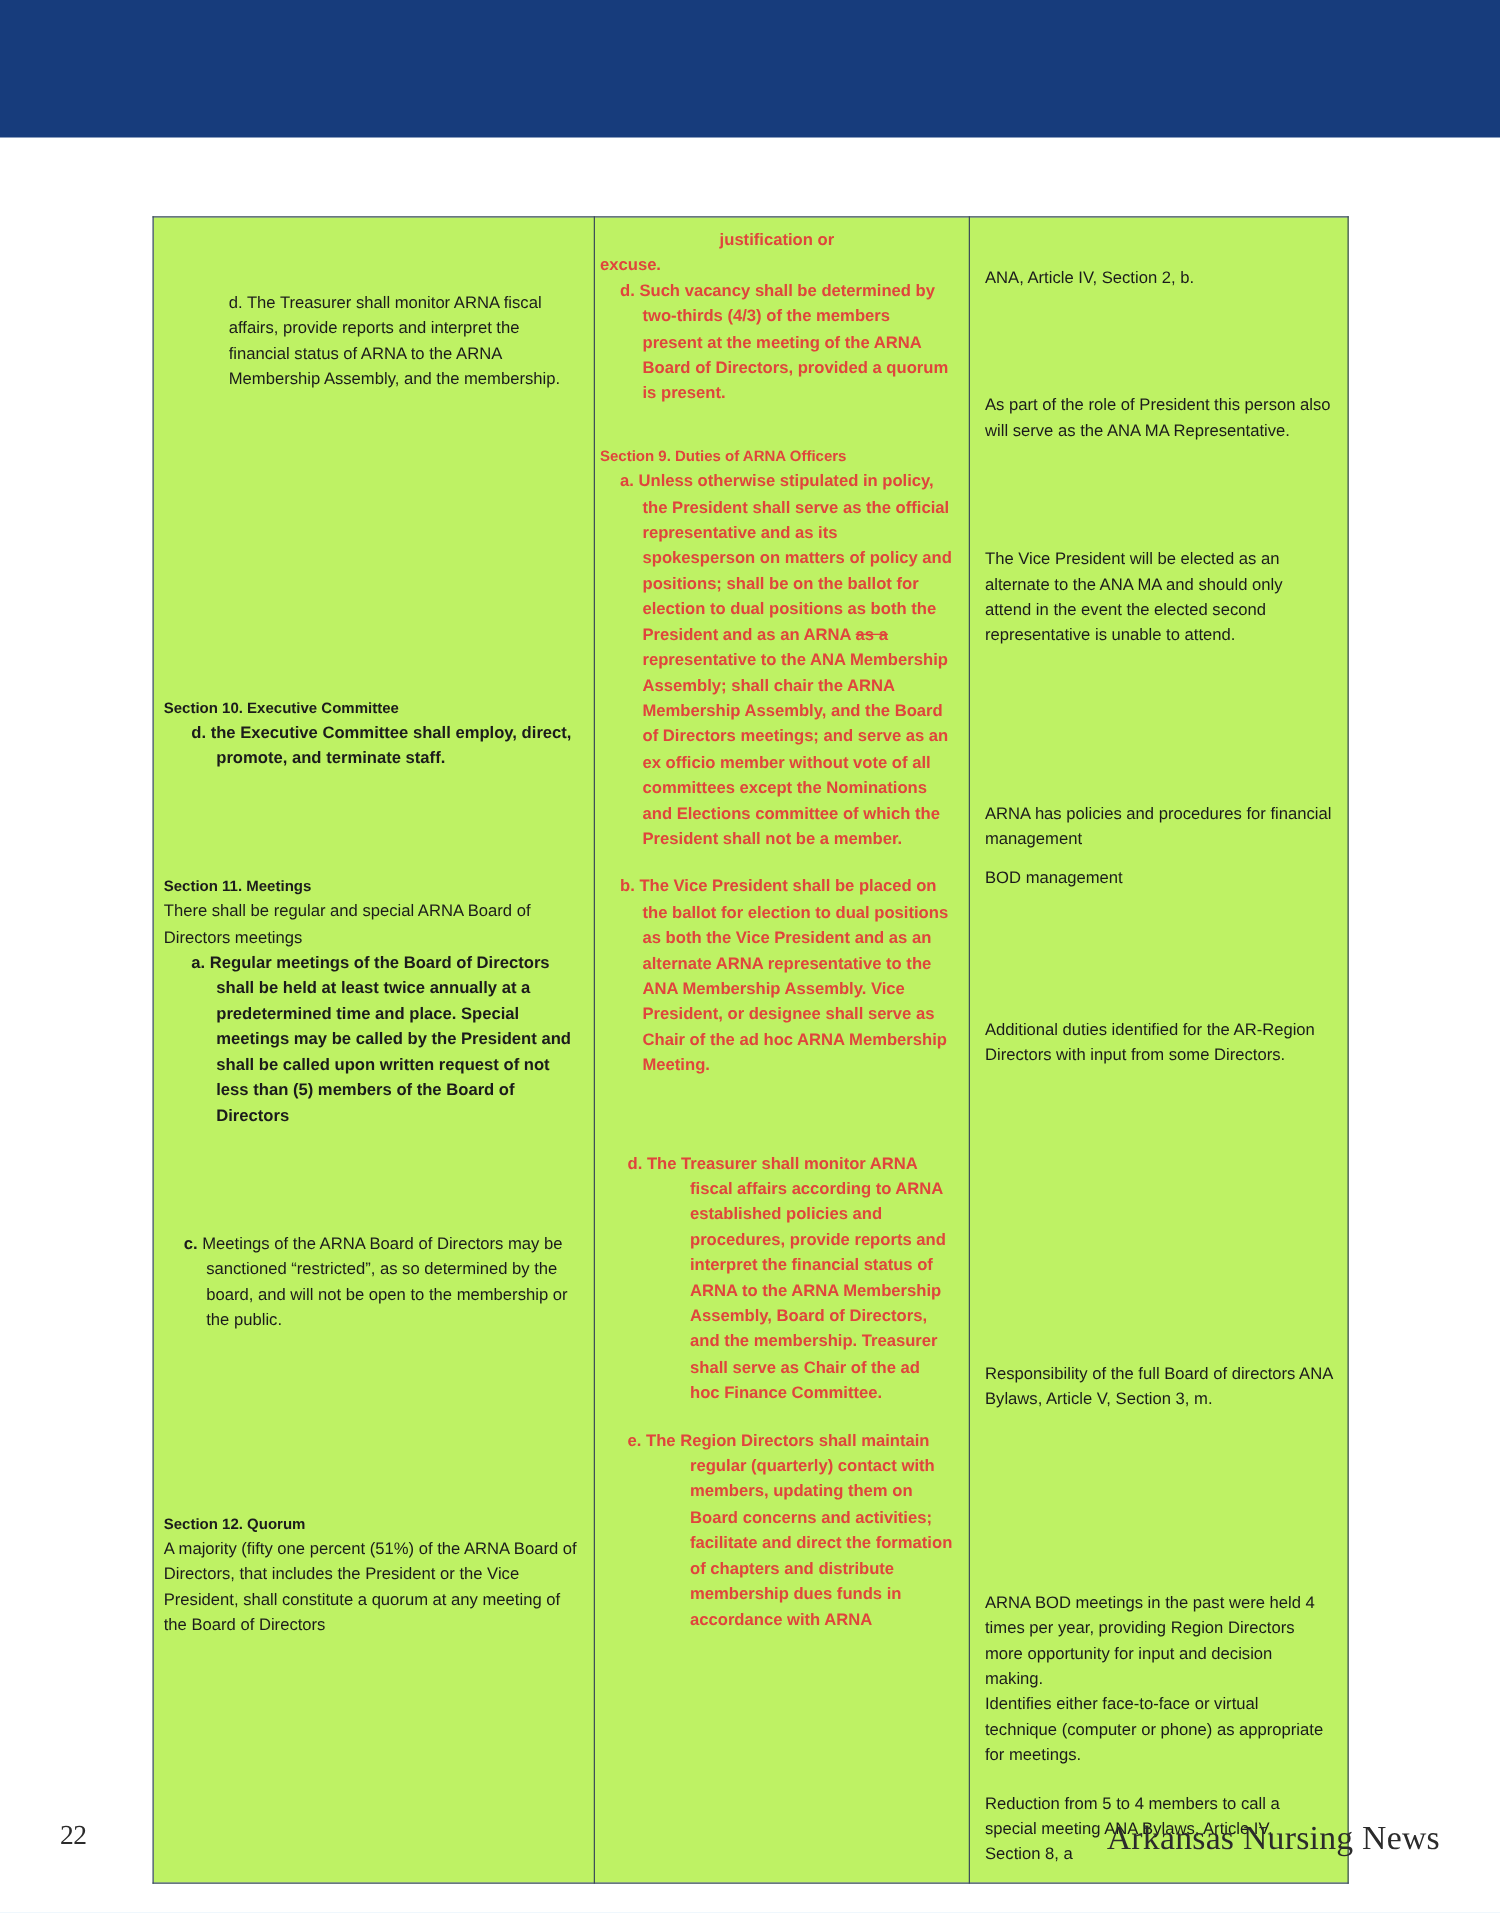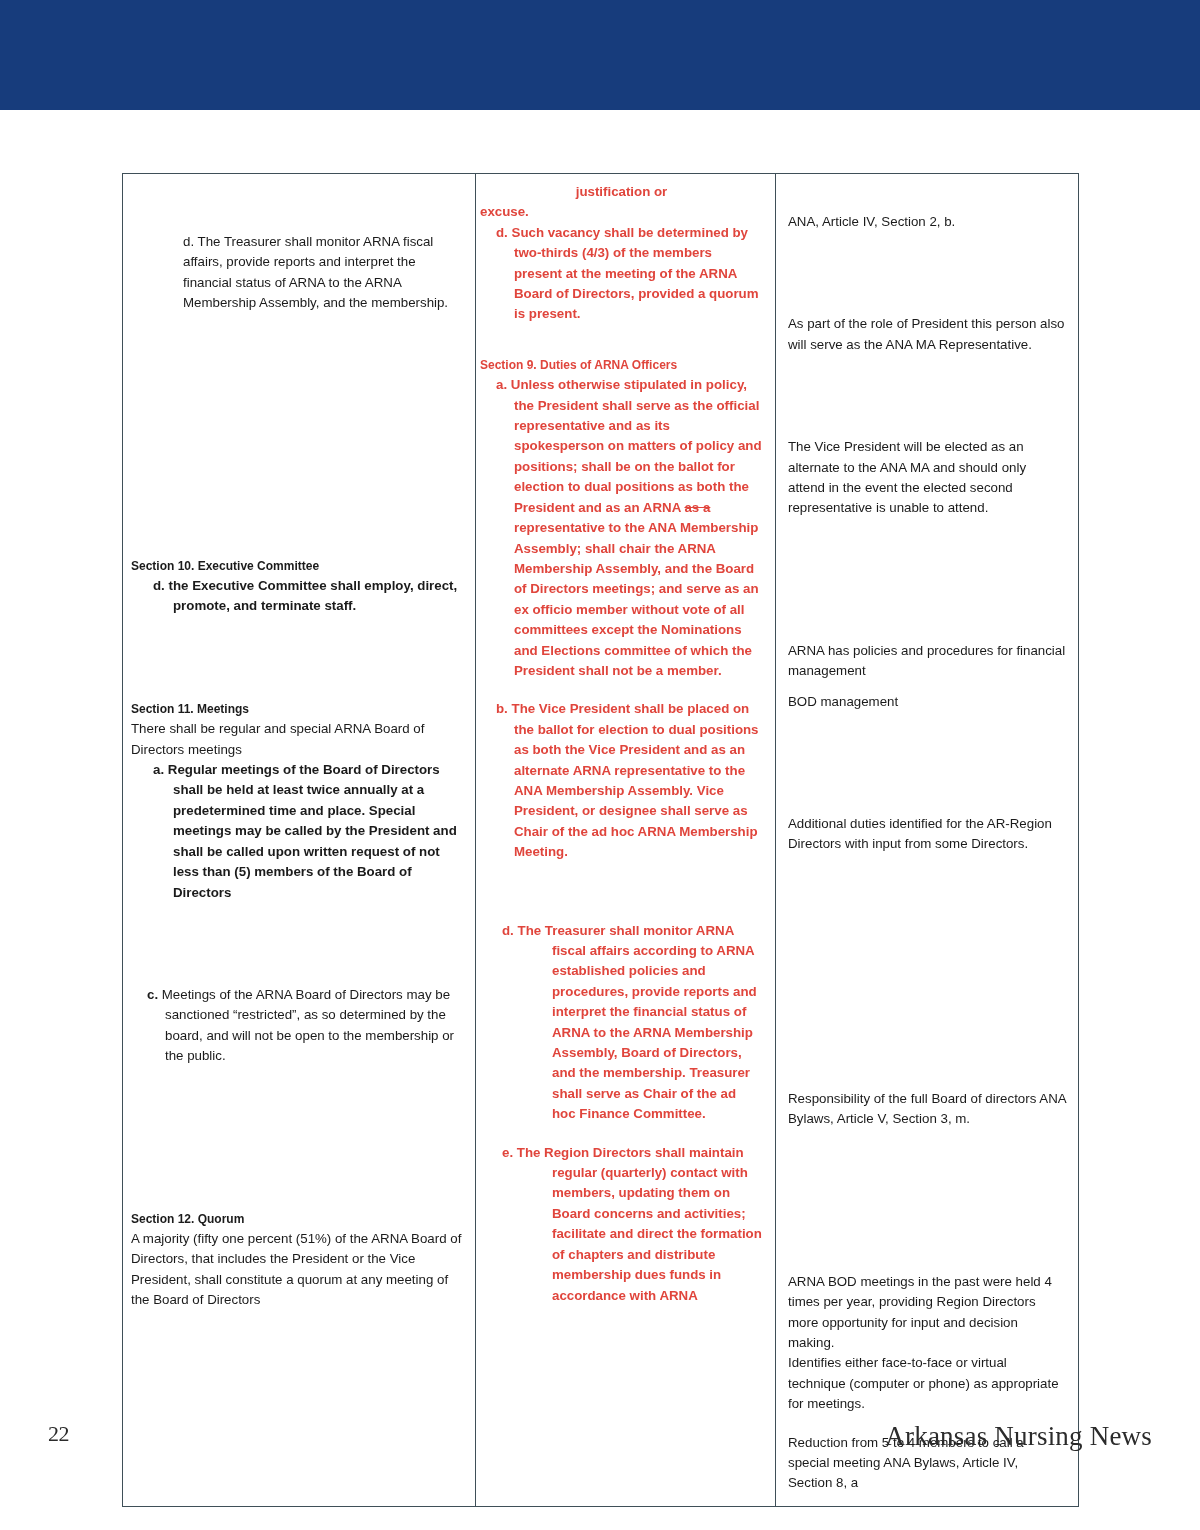--- a/index.html
+++ b/index.html
@@ -27,21 +27,21 @@
     height: 1241px;
   }
   table.bylaws {
     width: 956px;
     border-collapse: collapse;
     table-layout: fixed;
     background: #dfeefa;
   }
   table.bylaws td {
     border: 1.2px solid #3f4f58;
-    background: #ffffff;
+    background: #bef264;
     vertical-align: top;
     padding: 0;
   }
   .col-left   { width: 353px; }
   .col-mid    { width: 300px; }
   .col-right  { width: 303px; }
 
   .cellpad-left  { padding: 8px 10px 12px 8px; }
   .cellpad-mid   { padding: 8px 12px 12px 4px; }
   .cellpad-right { padding: 8px 12px 12px 12px; }
@@ -87,21 +87,21 @@
   .spacer-xs { height: 10px; }
   .spacer-sm { height: 18px; }
   .spacer-md { height: 30px; }
   .spacer-lg { height: 48px; }
   .spacer-xl { height: 72px; }
   .spacer-xxl { height: 112px; }
 
   footer.page-footer {
     position: absolute;
     left: 0;
-    top: 1421px;
+    top: 1455px;
     width: 1200px;
     height: 60px;
     padding: 0 48px;
     display: flex;
     align-items: flex-start;
     justify-content: space-between;
     font-family: "Liberation Serif", serif;
   }
   .folio {
     font-size: 22px;

